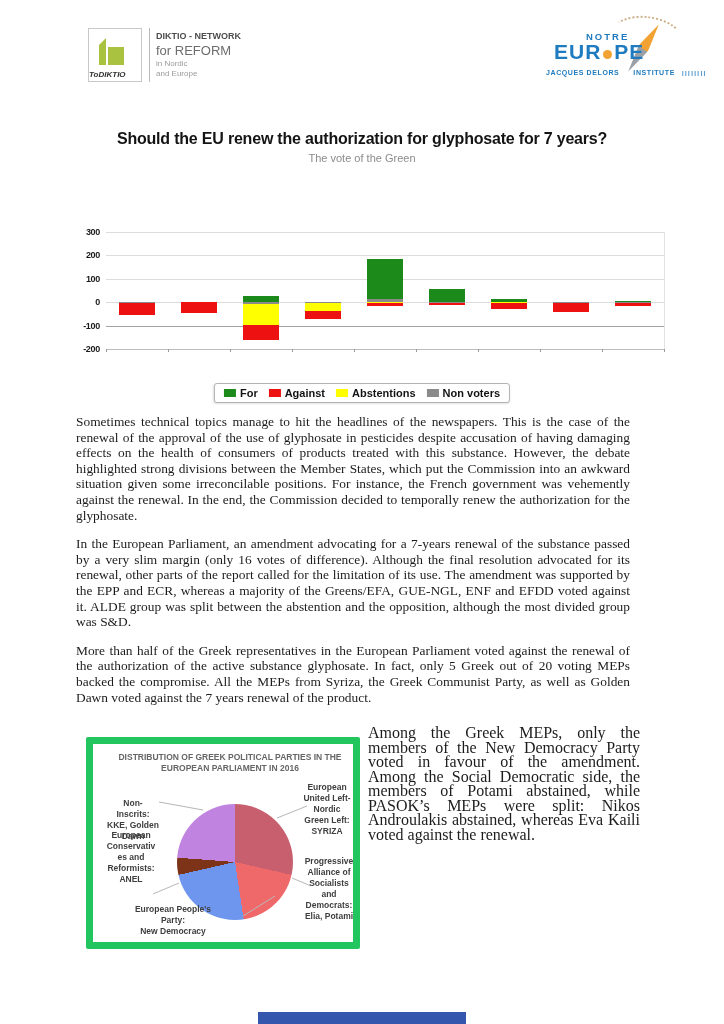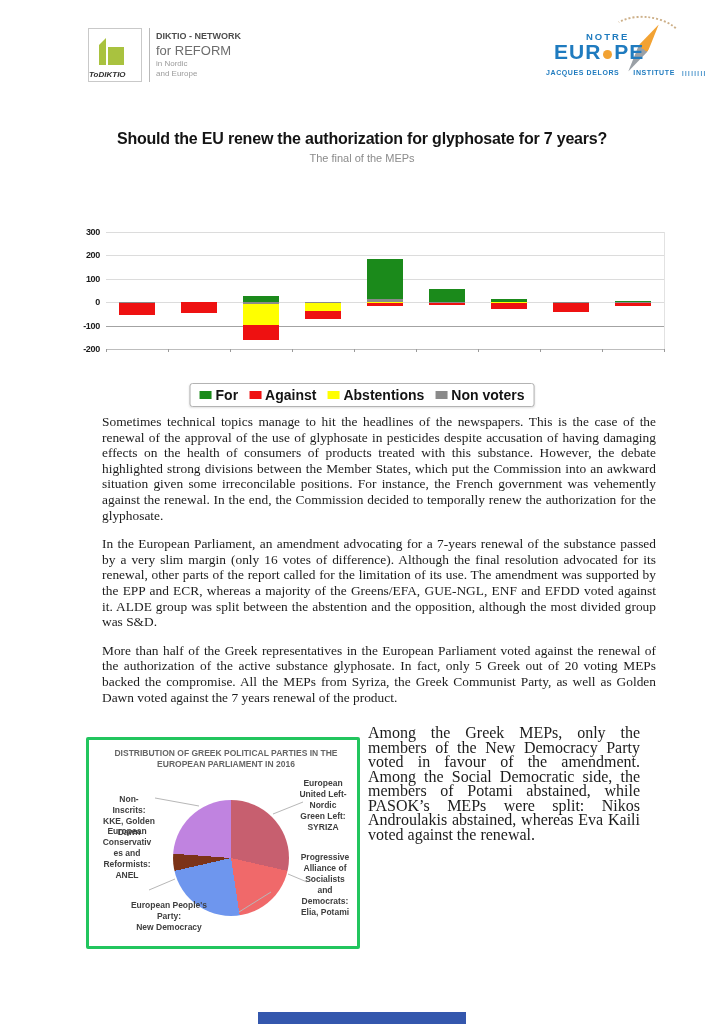--- a/index.html
+++ b/index.html
@@ -36,29 +36,29 @@
   .plot{position:absolute;left:28px;top:0;width:558px;height:117px;border-right:1px solid #e2e2e2;}
   .grid{position:absolute;left:0;width:100%;height:1px;background:#dcdcdc;}
   .grid-dark{background:#a3a3a3;}
   .grid-base{background:#bdbdbd;}
   .seg{position:absolute;}
   .btick{position:absolute;bottom:-3px;width:1px;height:3px;background:#9a9a9a;}
   .xlabels{position:absolute;left:28px;top:122px;width:558px;display:flex;}
   .xlab{flex:1;text-align:center;font-size:9px;font-weight:bold;color:#141414;letter-spacing:-.3px;}
 
   .legend{position:absolute;top:383px;left:50%;transform:translateX(-50%);display:flex;gap:11px;align-items:center;border:1px solid #b3b3b3;border-radius:3px;padding:3px 9px;background:#fff;box-shadow:0 1px 2px rgba(0,0,0,.12);}
-  .legend-item{display:flex;align-items:center;gap:4px;font-size:14px;font-weight:bold;color:#141414;}
+  .legend-item{display:flex;align-items:center;gap:4px;font-size:11px;font-weight:bold;color:#141414;}
   .swatch{width:12px;height:8px;display:inline-block;}
 
   
-  .body-copy{position:absolute;left:102px;top:414px;width:554px;font-family:"Liberation Serif",serif;font-size:13.4px;line-height:15.6px;color:#1c1c1c;text-align:justify;}
+  .body-copy{position:absolute;left:76px;top:414px;width:554px;font-family:"Liberation Serif",serif;font-size:13.4px;line-height:15.6px;color:#1c1c1c;text-align:justify;}
   .body-copy p{margin:0 0 13px 0;}
 
   
-  .pie-box{position:absolute;left:86px;top:737px;width:274px;height:212px;border:3px solid #22c55e;border-radius:2px;box-sizing:border-box;background:#fff;}
+  .pie-box{position:absolute;left:86px;top:737px;width:274px;height:212px;border:7px solid #22c55e;border-radius:2px;box-sizing:border-box;background:#fff;}
   .pie-title{position:absolute;left:22px;top:8px;width:230px;text-align:center;font-size:8.5px;font-weight:bold;color:#666;line-height:1.3;}
   .pie-circle{position:absolute;left:84px;top:60px;width:116px;height:116px;border-radius:50%;}
   .pie-label{position:absolute;font-size:8.5px;font-weight:bold;color:#3f3f3f;line-height:1.3;text-align:center;white-space:pre-line;}
   .pl-ni{left:4px;top:26px;width:72px;margin-top:28px;}
   .pl-syriza{left:198px;top:38px;width:72px;}
   .pl-anel{left:2px;top:86px;width:72px;}
   .pl-epp{left:0px;top:160px;width:160px;}
   .pl-pasd{left:202px;top:112px;width:68px;}
   .pie-lines{position:absolute;left:0;top:0;}
 
@@ -95,21 +95,21 @@
   <div class="ne-main"><span>EUR</span><span class="ne-dot"></span><span>PE</span></div>
   <div class="ne-sub">
     <span>JACQUES DELORS</span>
     <span style="width:12px"></span>
     <span>INSTITUTE</span>
     <span class="ne-ticks">||||||||</span>
   </div>
 </div>
 
 <div class="doc-title">Should the EU renew the authorization for glyphosate for 7 years?</div>
-<div class="doc-subtitle">The final of the MEPs</div>
+<div class="doc-subtitle">The vote of the Green</div>
 
 <div class="bar-chart">
   <div class="yaxis" id="yaxis">
       <div class="ytick" style="top: -5px;">300</div>
       <div class="ytick" style="top: 18.4px;">200</div>
       <div class="ytick" style="top: 41.8px;">100</div>
       <div class="ytick" style="top: 65.2px;">0</div>
       <div class="ytick" style="top: 88.6px; margin-left: 32px;">-100</div>
       <div class="ytick" style="top: 112px;">-200</div>
     </div>

